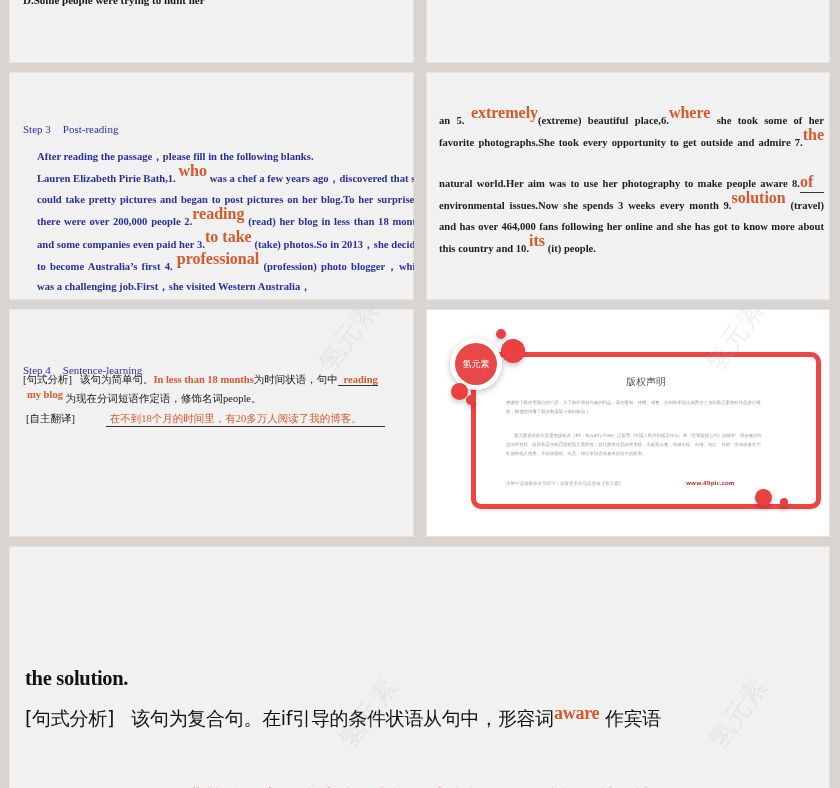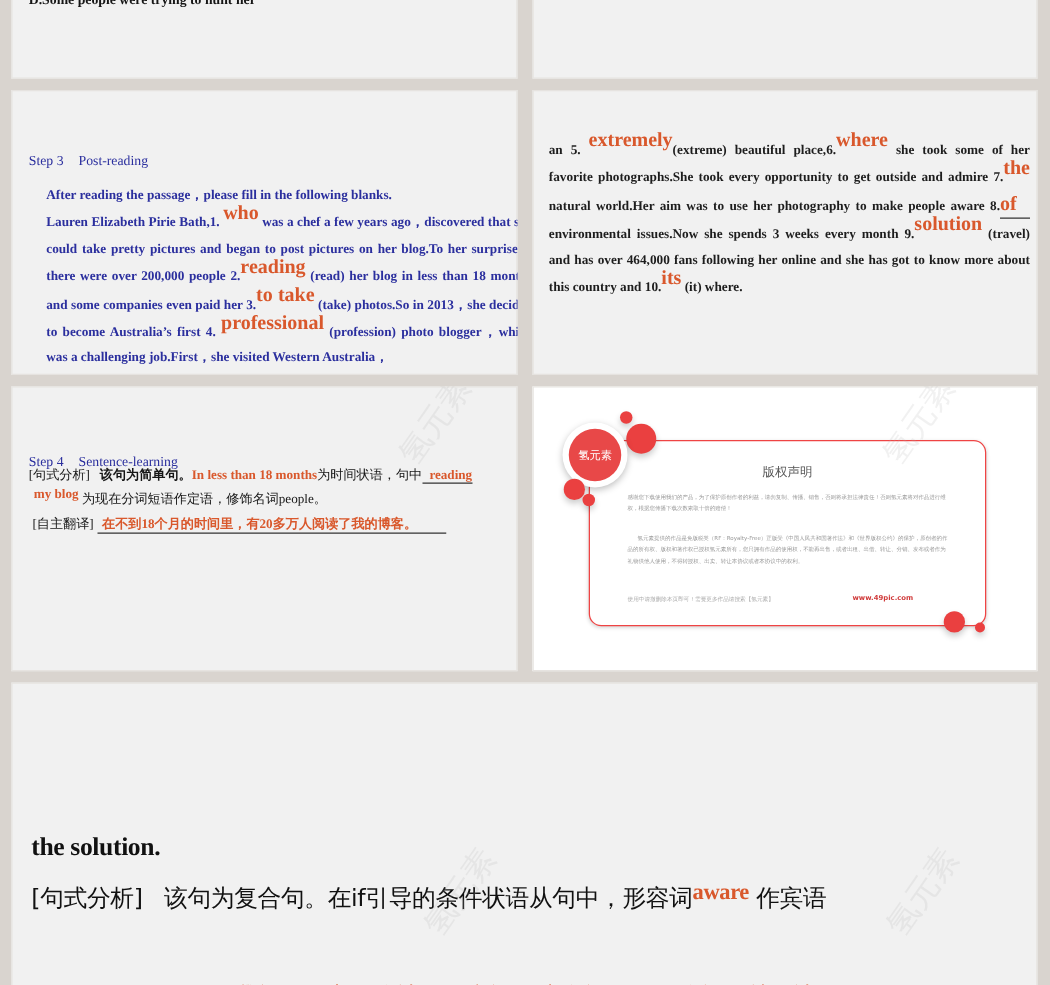--- a/index.html
+++ b/index.html
@@ -41,22 +41,23 @@
   #s5 .line { position:absolute; left:14px; font-size:10.5px; font-weight:bold; color:#161616; white-space:nowrap; }
   #s5 .line1 { top:44px; }
   #s5 .line2 { top:64px; }
   #s5 .line3 { top:83px; left:18px; }
   #s5 .line4 { top:103px; left:17px; }
   .ul { border-bottom:1px solid #333; display:inline-block; }
 
   
   .cr-card {
     position:absolute; left:45px; top:43px; width:316px; height:147px;
-    border:1px solid #ef4444; border-radius:10px; background:#fff;
+    border:5px solid #ef4444; border-radius:10px; background:#fff;
     box-shadow: 0 1px 3px rgba(0,0,0,0.15);
+    padding-left: 24px;
   }
   .cr-title { position:absolute; left:0; right:0; top:18px; text-align:center; font-family:"DejaVu Sans", sans-serif; font-size:10px; color:#555; }
   .cr-body { position:absolute; left:30px; width:256px; font-family:"DejaVu Sans", sans-serif; font-size:4.4px; line-height:9px; color:#999; }
   .cr-p1 { top:41px; }
   .cr-p2 { top:74px; text-indent:8px; }
   .cr-foot { position:absolute; left:30px; top:124px; font-family:"DejaVu Sans", sans-serif; font-size:4.5px; color:#aaa; }
   .cr-url { position:absolute; left:210px; top:123px; font-family:"DejaVu Sans", sans-serif; font-size:5.5px; color:#d03a3a; font-weight:bold; }
   .circle { position:absolute; border-radius:50%; background:#ea4040; box-shadow: 0 3px 5px rgba(0,0,0,0.2); }
   .logo-ring {
     position:absolute; left:24px; top:29px; width:52px; height:52px; border-radius:50%;
@@ -101,42 +102,42 @@
     <span class="ans sup">professional</span>
     <span>(profession) photo blogger，which was a challenging job.First，she visited Western Australia，</span>
   </div>
 </div>
 
 <div class="slide" id="s4">
   <div class="para">
     <span>an 5.</span>
     <span class="ans sup">extremely</span><span>(extreme) beautiful place,6.</span><span class="ans sup">where</span>
     <span>she took some of her favorite photographs.She took every opportunity to get outside and admire 7.</span><span class="ans sup">the</span>
-    <span>natural world.Her aim was to use her photography to make people aware 8.</span><span class="ans ul" style="min-width:24px;">of</span>
+    <span>natural world.Her aim was to use her photography to make people aware 8.</span><span class="ans ul" style="min-width:24px;margin-top:18px;">of</span>
     <span>environmental issues.Now she spends 3 weeks every month 9.</span><span class="ans sup">solution</span>
     <span>(travel) and has over 464,000 fans following her online and she has got to know more about this country and 10.</span><span class="ans sup">its</span>
-    <span>(it) where.</span>
+    <span>(it) people.</span>
   </div>
 </div>
 
 <div class="slide" id="s5">
   <div class="step-title" style="top:20px;">
     <span>Step 4</span><span class="gap"></span><span>Sentence-learning</span>
   </div>
   <div class="line line2">
     <span style="font-weight:normal;">[句式分析]</span>
-    <span style="font-weight:normal;">&nbsp;&nbsp;</span><span style="font-weight:bold;margin-top:28px;">该句为简单句。</span><span class="red">In less than 18 months</span><span style="font-weight:normal;font-family:Liberation Serif, serif;">为时间状语，句中</span><span class="ul red" style="min-width:40px; text-align:right;">reading</span>
+    <span style="font-weight:normal;">&nbsp;&nbsp;</span><span style="font-weight:normal;margin-top:28px;">该句为简单句。</span><span class="red">In less than 18 months</span><span style="font-weight:normal;font-family:Liberation Serif, serif;">为时间状语，句中</span><span class="ul red" style="min-width:40px; text-align:right;">reading</span>
   </div>
   <div class="line line3">
     <span class="red" style="position:relative; top:-4px;">my blog</span>
     <span style="font-weight:normal;">为现在分词短语作定语，修饰名词people。</span>
   </div>
   <div class="line line4">
     <span style="font-weight:normal;">[自主翻译]</span>
-    <span class="ul red" style="width:275px; padding-left:4px; font-weight:bold;">在不到18个月的时间里，有20多万人阅读了我的博客。</span>
+    <span class="ul red" style="width:275px; padding-left:4px; font-weight:normal;margin-left:28px;">在不到18个月的时间里，有20多万人阅读了我的博客。</span>
   </div>
   <div class="watermark" style="left:300px; top:10px;">氢元素</div>
 </div>
 
 <div class="slide" id="s6">
   <div class="cr-card">
     <div class="cr-title">版权声明</div>
     <div class="cr-body cr-p1">感谢您下载使用我们的产品，为了保护原创作者的利益，请勿复制、传播、销售，否则将承担法律责任！否则氢元素将对作品进行维权，根据您传播下载次数索取十倍的赔偿！</div>
     <div class="cr-body cr-p2">氢元素提供的作品是免版税类（RF：Royalty-Free）正版受《中国人民共和国著作法》和《世界版权公约》的保护，原创者的作品的所有权、版权和著作权已授权氢元素所有，您只拥有作品的使用权，不能再出售，或者出租、出借、转让、分销、发布或者作为礼物供他人使用，不得转授权、出卖、转让本协议或者本协议中的权利。</div>
     <div class="cr-foot">使用中请撤删除本页即可！需要更多作品请搜索【氢元素】</div>

